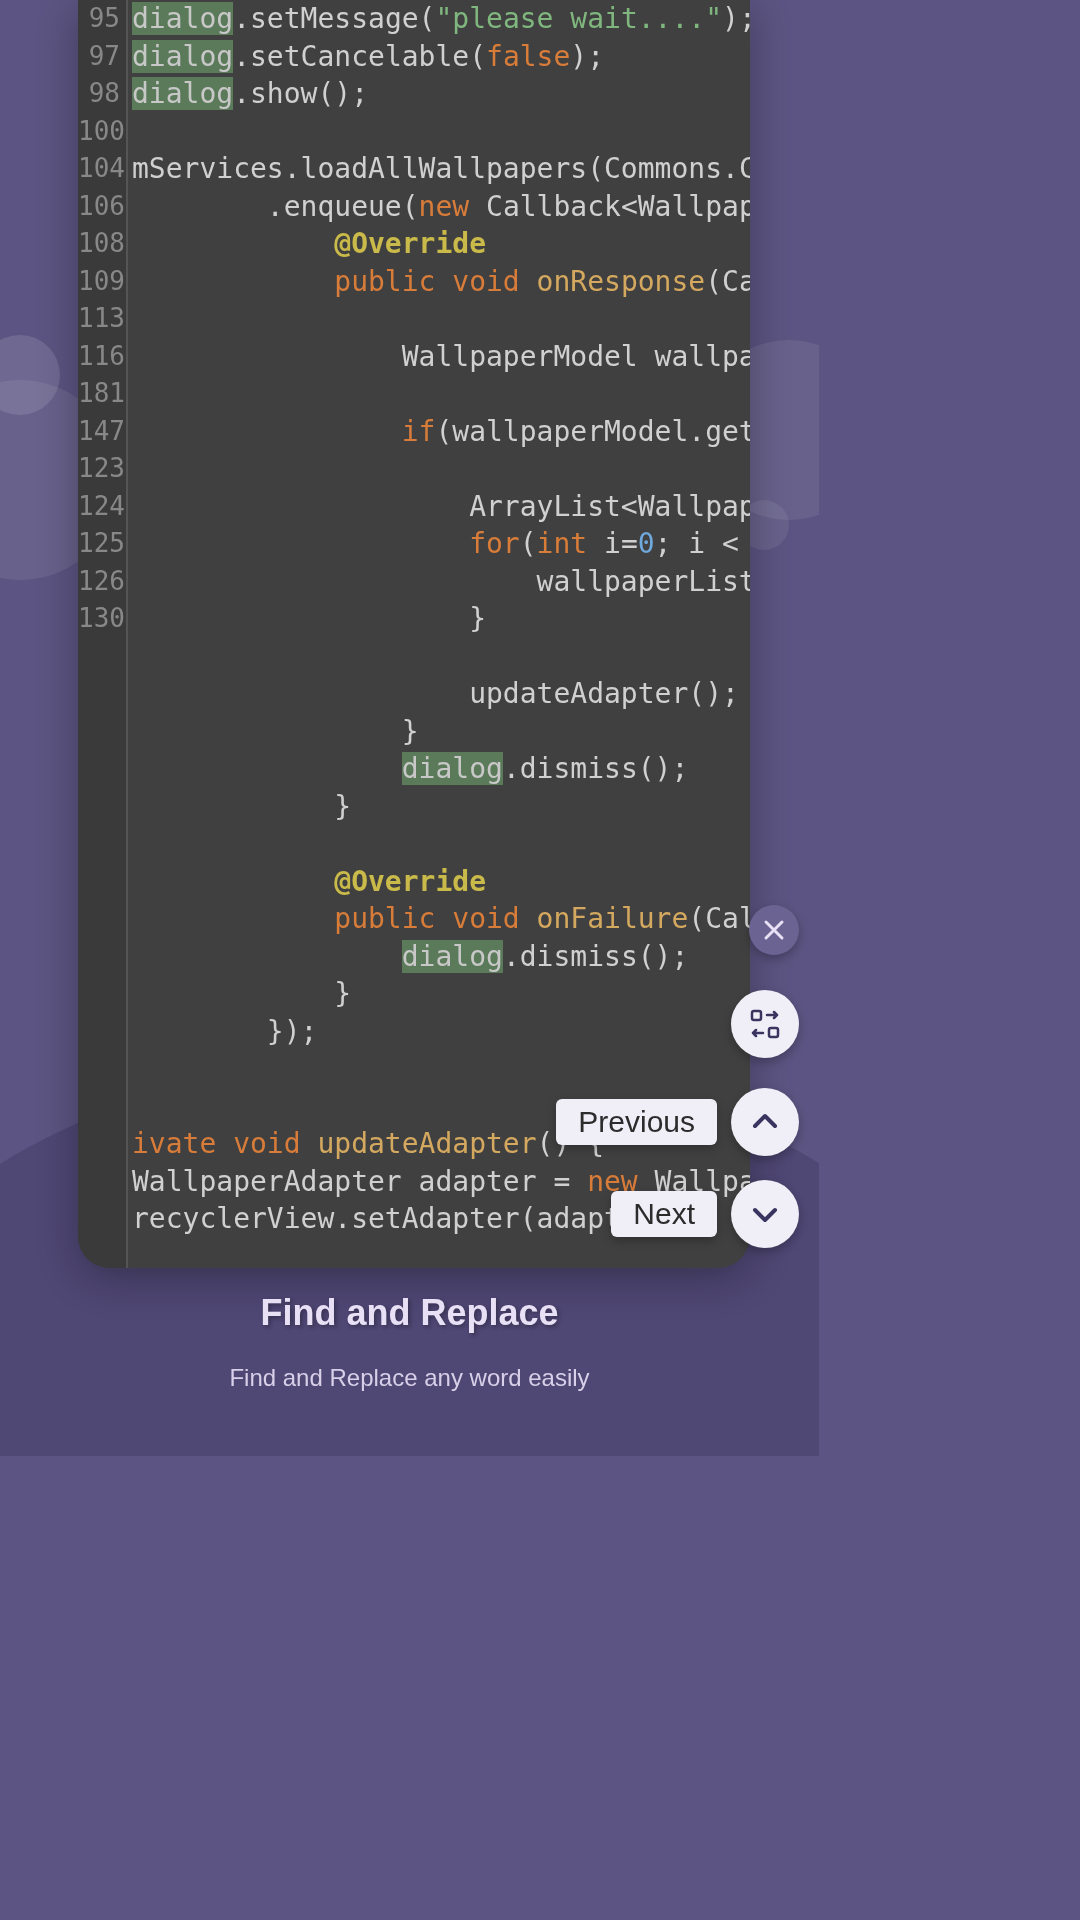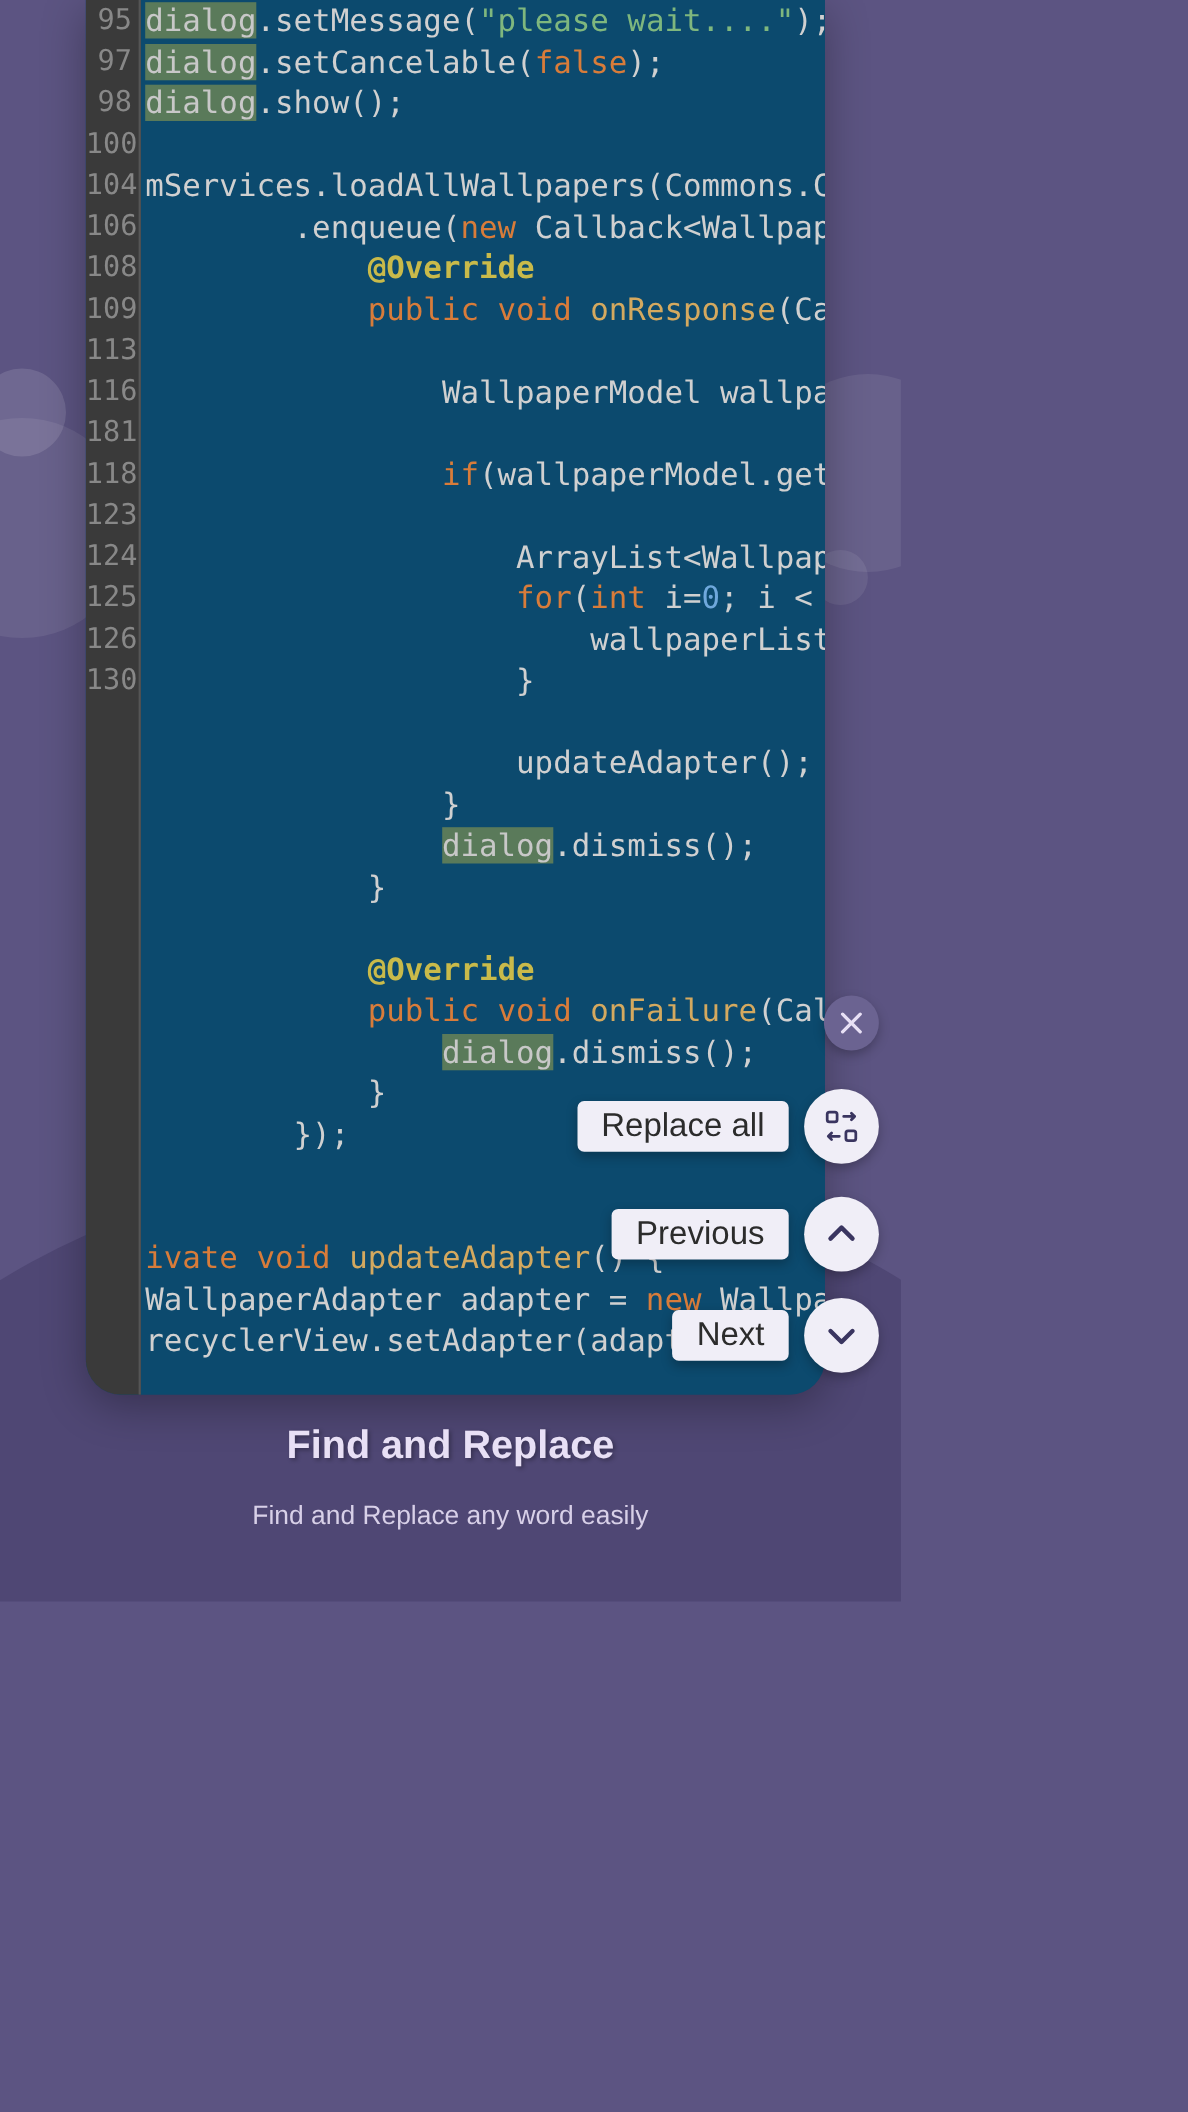--- a/index.html
+++ b/index.html
@@ -37,21 +37,21 @@
   bottom: -400px;
 }
 
 
 .editor-panel {
   position: absolute;
   top: 0;
   left: 78px;
   width: 672px;
   height: 1268px;
-  background: #0c4a6e;
+  background: #404040;
   border-radius: 0 0 32px 32px;
   box-shadow: 0 10px 40px rgba(0,0,0,0.3);
   overflow: hidden;
   display: flex;
 }
 
 .gutter {
   width: 50px;
   background: #3a3a3a;
   border-right: 2px solid #555;
@@ -179,21 +179,21 @@
       <div class="lineno"></div>
       <div class="lineno">108</div>
       <div class="lineno">109</div>
       <div class="lineno">113</div>
       <div class="lineno"></div>
       <div class="lineno"></div>
       <div class="lineno">116</div>
       <div class="lineno">181</div>
       <div class="lineno"></div>
       <div class="lineno"></div>
-      <div class="lineno">118</div>
+      <div class="lineno">147</div>
       <div class="lineno"></div>
       <div class="lineno">123</div>
       <div class="lineno">124</div>
       <div class="lineno"></div>
       <div class="lineno">125</div>
       <div class="lineno"></div>
       <div class="lineno"></div>
       <div class="lineno">126</div>
       <div class="lineno">130</div>
     </div>
@@ -202,21 +202,20 @@
 
 <div class="fab-container fab-close">
   <div class="fab">
     <svg width="22" height="22" viewBox="0 0 22 22">
         <path d="M3 3 L19 19 M19 3 L3 19" stroke="#e8e0f5" stroke-width="3" stroke-linecap="round"></path>
       </svg>
   </div>
 </div>
 
 <div class="fab-container fab-replace">
-  <div class="fab-label">Replace all</div>
   <div class="fab">
     <svg width="36" height="36" viewBox="0 0 36 36">
       <rect x="5" y="5" width="9" height="9" rx="2" fill="none" stroke="#3a3560" stroke-width="2.5"></rect>
       <rect x="22" y="22" width="9" height="9" rx="2" fill="none" stroke="#3a3560" stroke-width="2.5"></rect>
       <path d="M20 9 L30 9 M27 6 L30 9 L27 12" fill="none" stroke="#3a3560" stroke-width="2.5" stroke-linecap="round" stroke-linejoin="round"></path>
       <path d="M16 27 L6 27 M9 24 L6 27 L9 30" fill="none" stroke="#3a3560" stroke-width="2.5" stroke-linecap="round" stroke-linejoin="round"></path>
     </svg>
   </div>
 </div>
 

